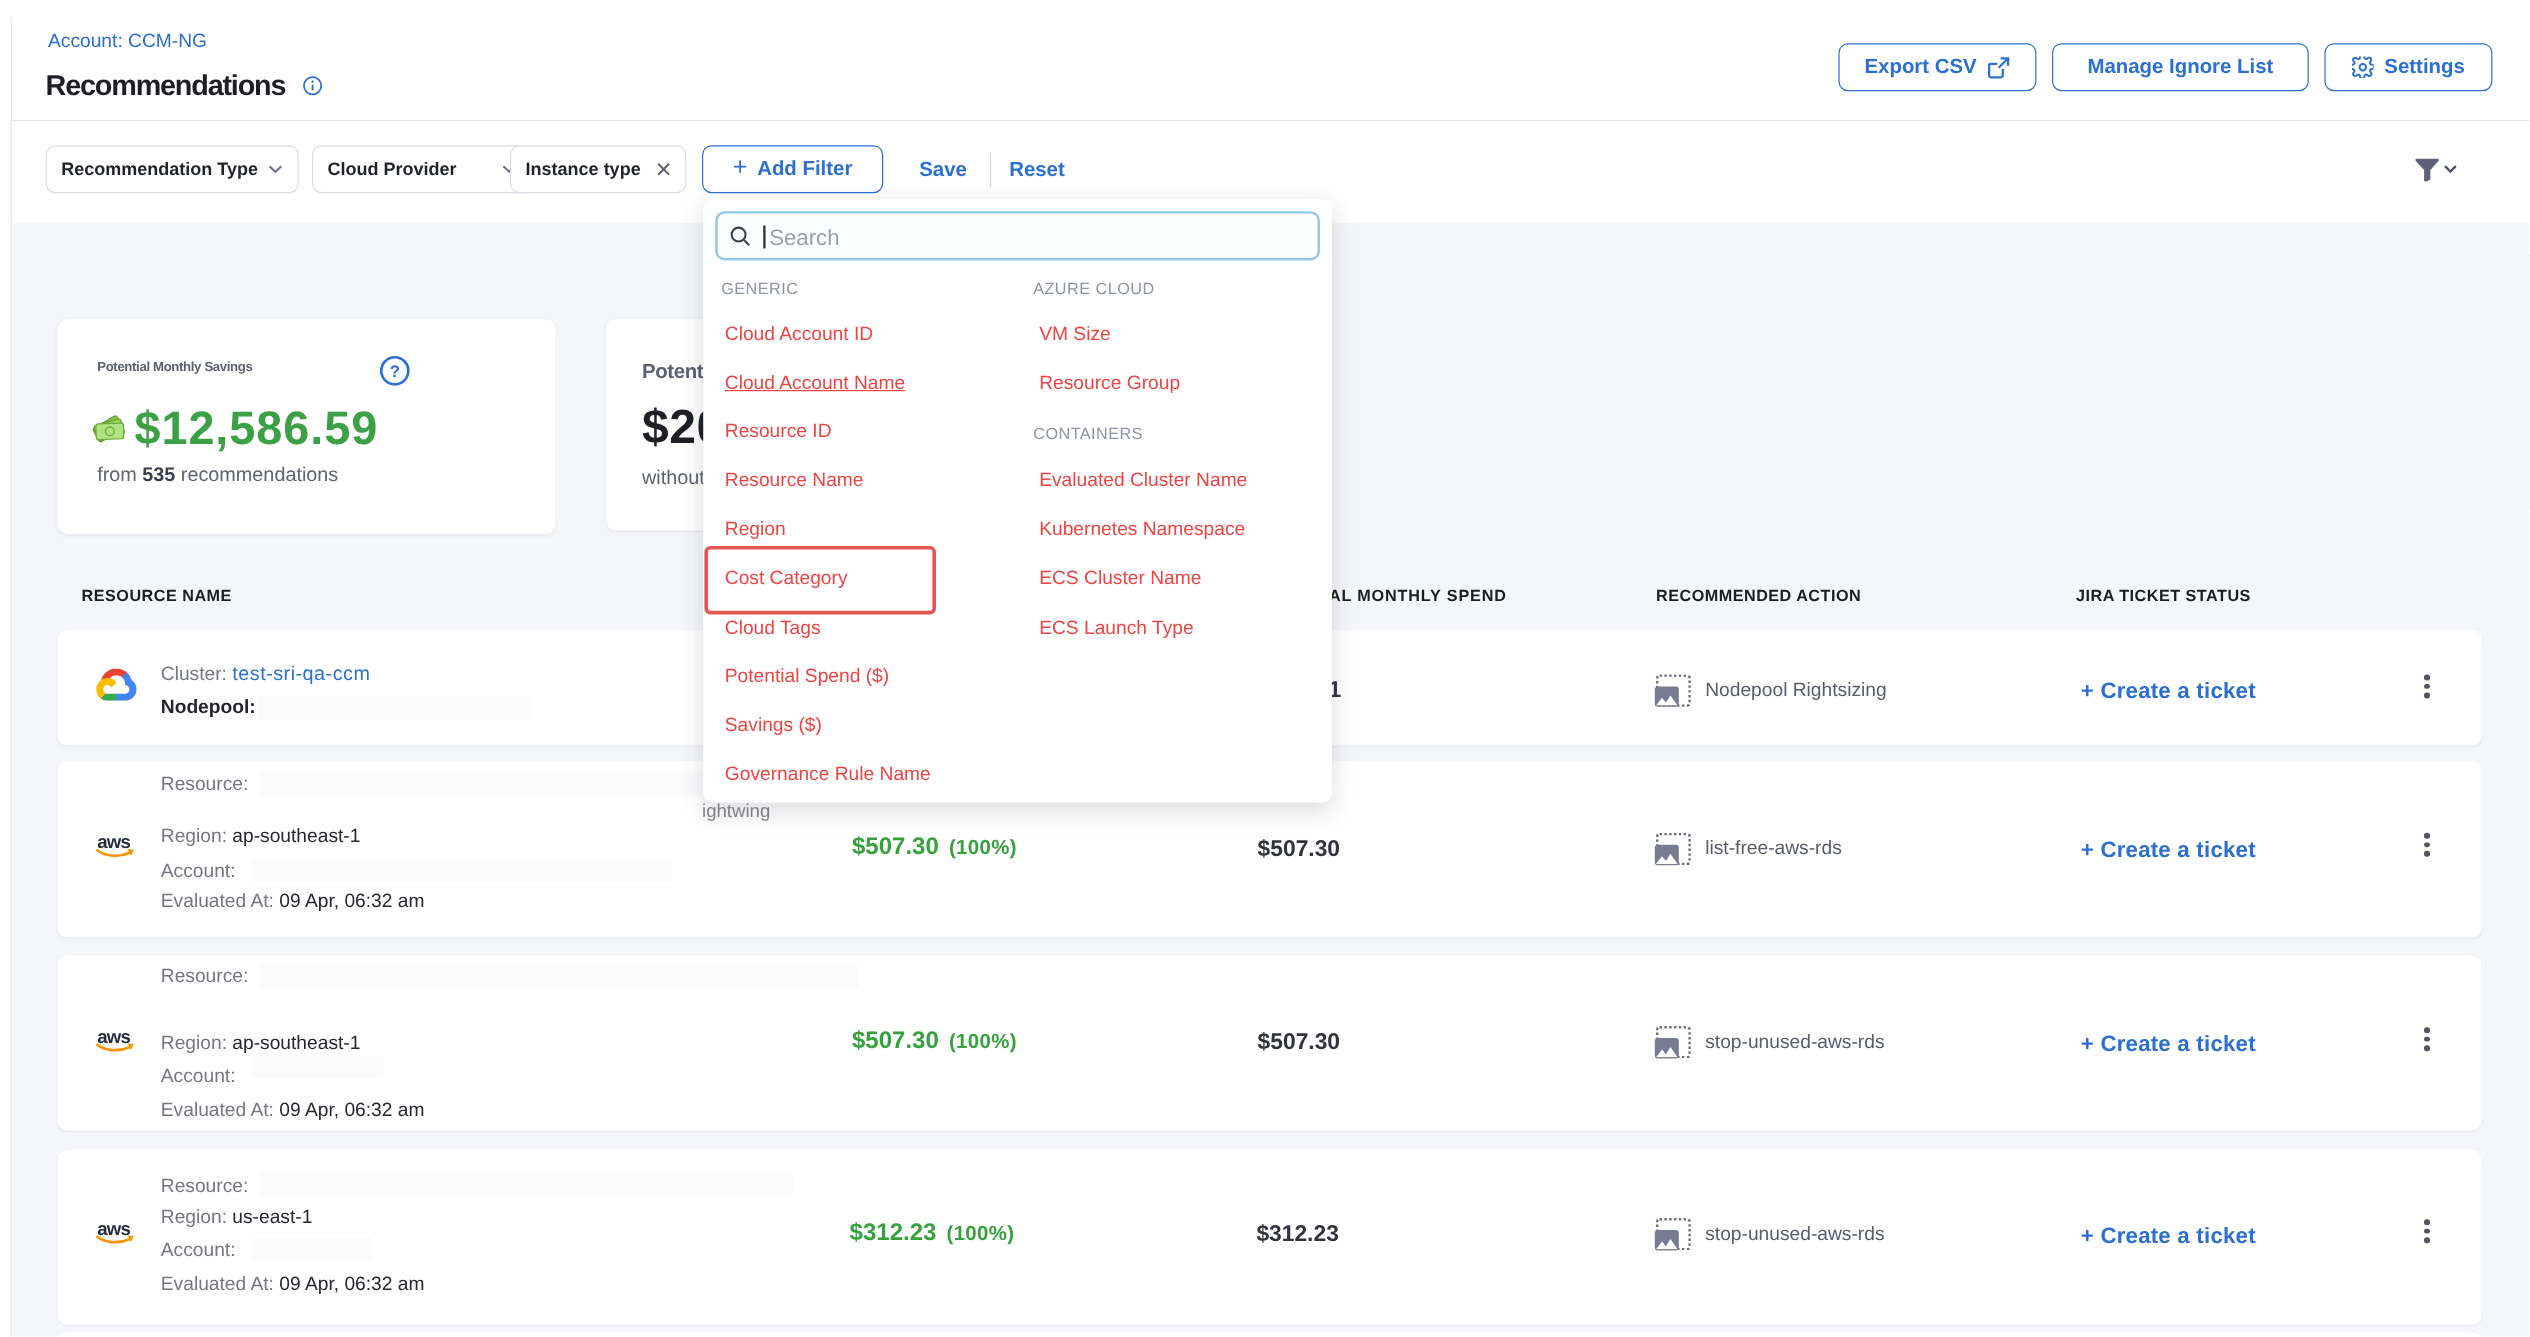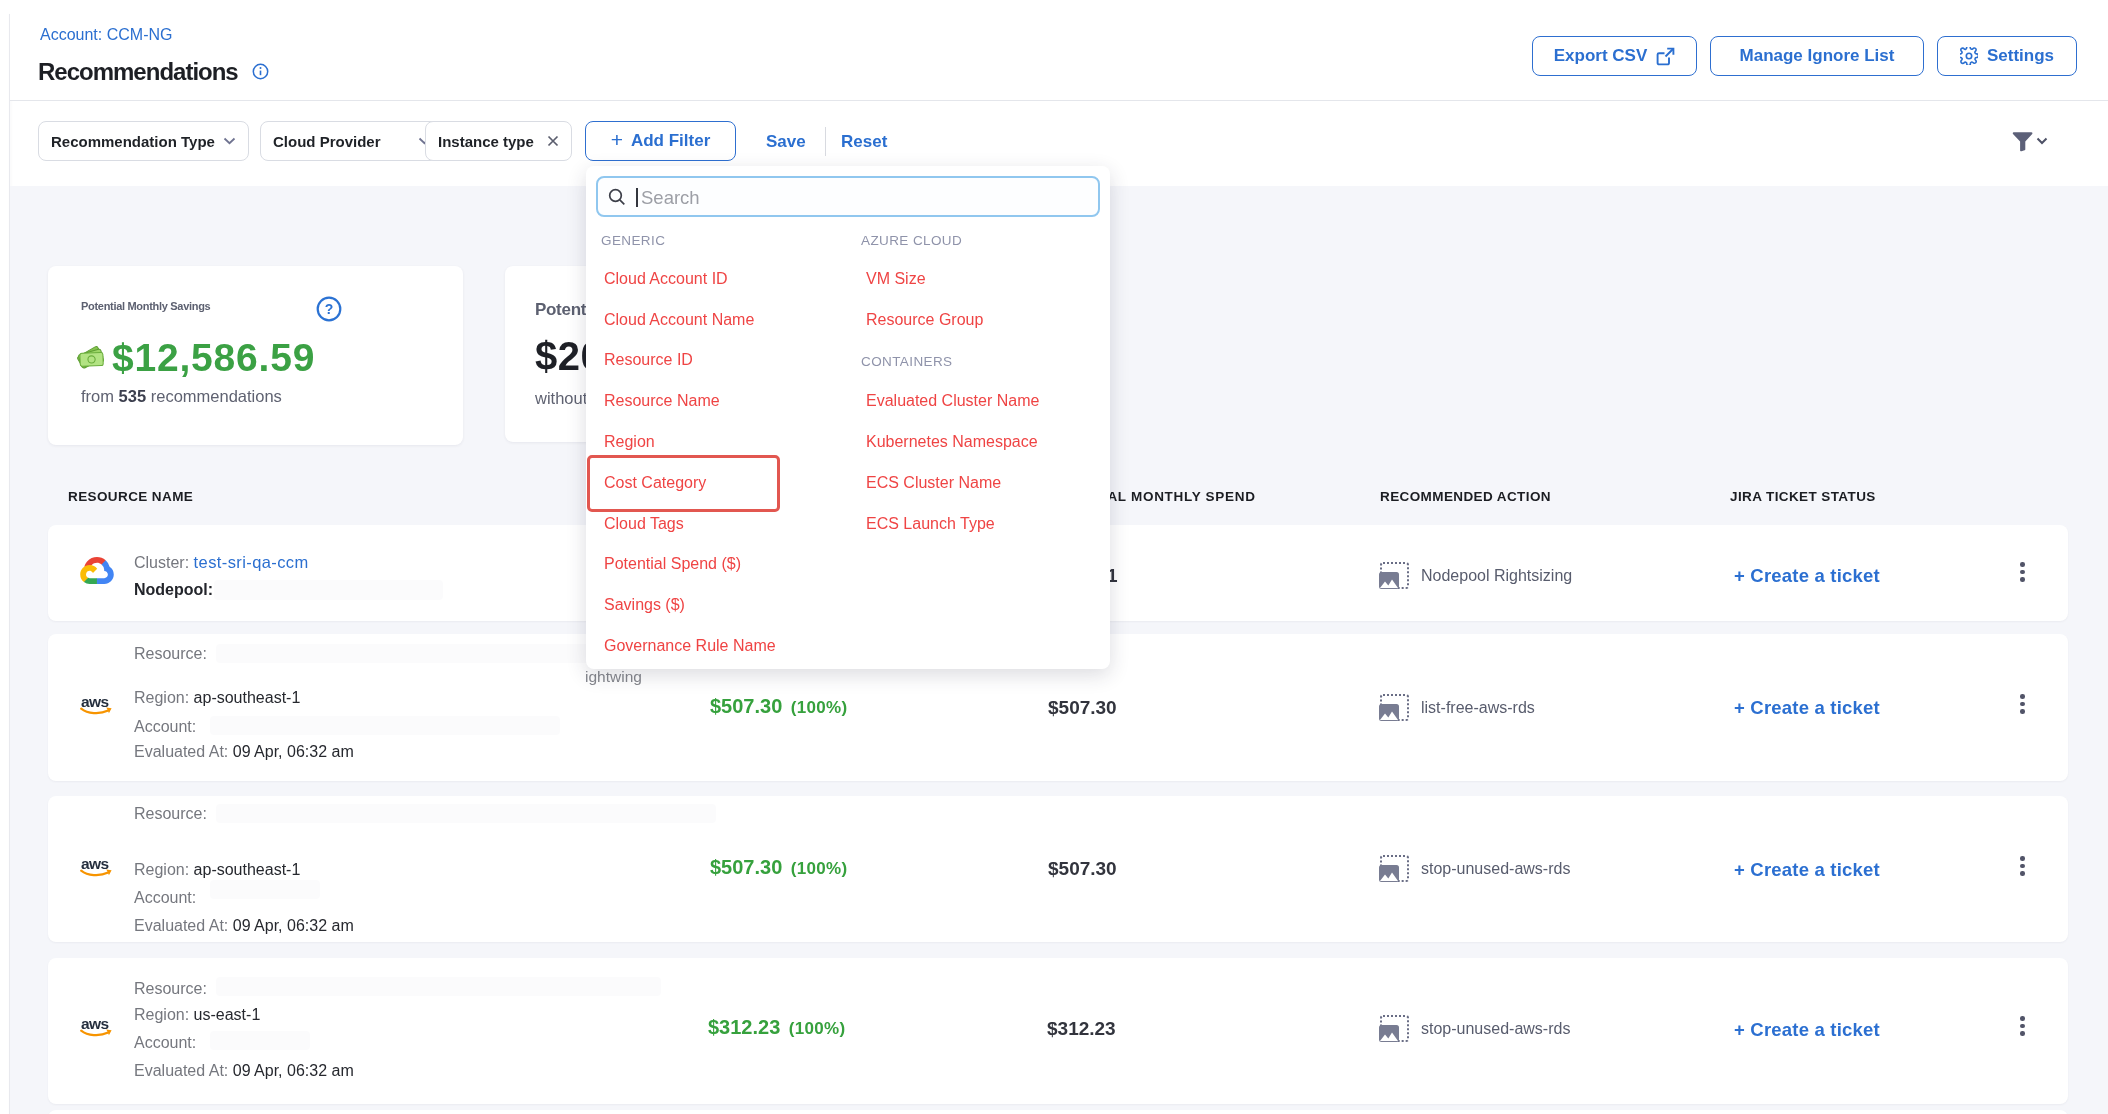--- a/index.html
+++ b/index.html
@@ -233,21 +233,21 @@
   <div class="abs" style="left:596px; top:176px; width:504px; height:41px; border:2px solid #90c7ef; border-radius:8px; background:#fdfeff;"></div>
   <svg class="abs" style="left:608px; top:188px;" width="18" height="18" viewBox="0 0 18 18" fill="none" stroke="#3c3f49" stroke-width="1.7">
     <circle cx="7.5" cy="7.5" r="5.8"></circle>
       <path d="M11.8 11.8 16.3 16.3"></path>
   </svg>
   <div class="abs" style="left:636px; top:188px; width:1.6px; height:19px; background:#33363e;"></div>
   <div class="abs" style="left:641px; top:187px; font-size:18.5px; color:#9d9fa6;">Search</div>
 
   <div class="dhead" style="left:601px; top:233px;">GENERIC</div>
   <div class="ditem" style="left:604px; top:270px;">Cloud Account ID</div>
-  <div class="ditem" style="left:604px; top:311px;">Cloud Account Name</div>
+  <div class="ditem" style="left:604px; top:311px;text-decoration:underline;">Cloud Account Name</div>
   <div class="ditem" style="left:604px; top:351px;">Resource ID</div>
   <div class="ditem" style="left:604px; top:392px;">Resource Name</div>
   <div class="ditem" style="left:604px; top:433px;">Region</div>
   <div class="ditem" style="left:604px; top:474px;">Cost Category</div>
   <div class="ditem" style="left:604px; top:515px;">Cloud Tags</div>
   <div class="ditem" style="left:604px; top:555px;">Potential Spend ($)</div>
   <div class="ditem" style="left:604px; top:596px;">Savings ($)</div>
   <div class="ditem" style="left:604px; top:637px;">Governance Rule Name</div>
 
   <div class="dhead" style="left:861px; top:233px;">AZURE CLOUD</div>

